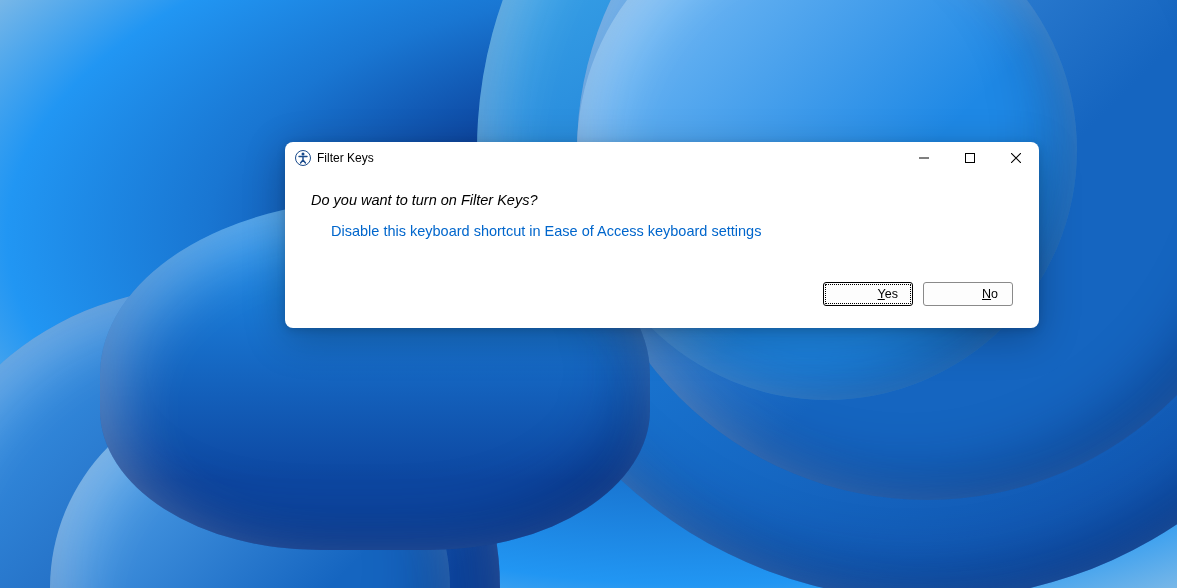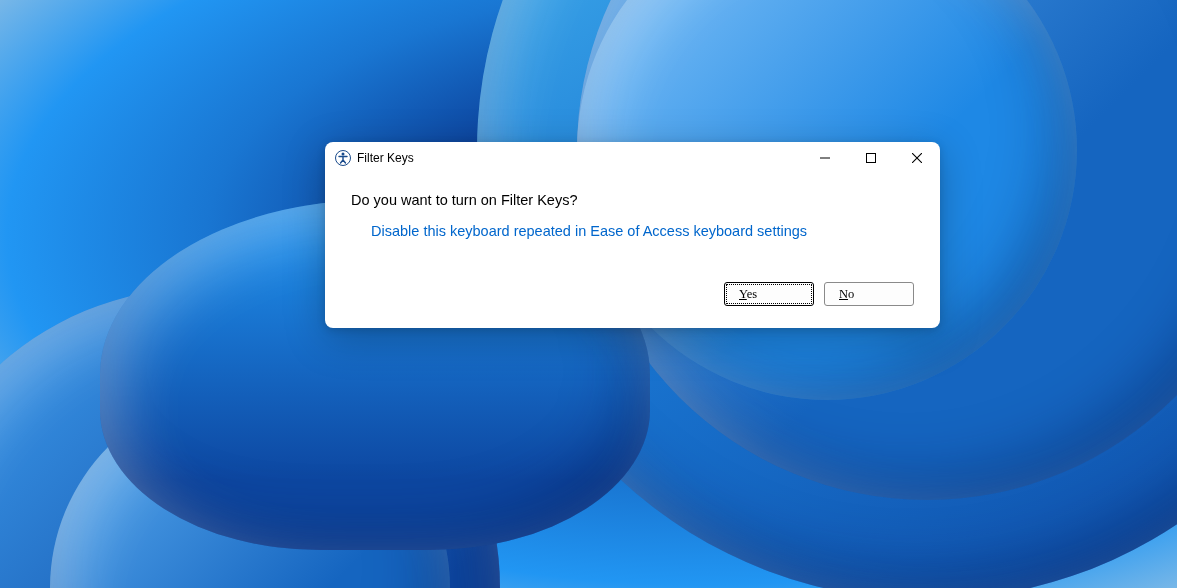--- a/index.html
+++ b/index.html
@@ -31,27 +31,26 @@
     .bloom-2 { width: 700px; height: 700px; top: -200px; right: -100px; background: linear-gradient(135deg, #64b5f6 0%, #1565c0 60%); }
     .bloom-3 { width: 500px; height: 500px; top: -100px; right: 100px; background: linear-gradient(135deg, #90caf9 0%, #1e88e5 60%); }
     .bloom-4 { width: 600px; height: 600px; bottom: -300px; left: -100px; background: linear-gradient(135deg, #42a5f5 0%, #0d47a1 70%); }
     .bloom-5 { width: 400px; height: 400px; bottom: -200px; left: 50px; background: linear-gradient(135deg, #64b5f6 0%, #1565c0 60%); }
     .bloom-6 { width: 550px; height: 350px; top: 200px; left: 100px; background: linear-gradient(180deg, #2196f3 0%, #0d47a1 80%); border-radius: 50% 50% 40% 40%; }
 
     .dialog {
       position: absolute;
       left: 285px;
       top: 142px;
-      width: 615px;
+      width: 754px;
       background: #ffffff;
       border-radius: 8px;
       box-shadow: 0 10px 40px rgba(0,0,0,0.25), 0 2px 8px rgba(0,0,0,0.15);
       display: flex;
       flex-direction: column;
-      margin-left: 40px;
     }
     .titlebar {
       display: flex;
       align-items: center;
       height: 32px;
       padding-left: 10px;
     }
     .titlebar-icon {
       width: 16px;
       height: 16px;
@@ -83,20 +82,21 @@
     }
     .caption-btn.close { border-top-right-radius: 8px; }
 
     .dialog-body {
       padding: 18px 26px 20px 26px;
     }
     .question {
       font-size: 14.5px;
       color: #000;
       margin-bottom: 14px;
+      font-style: italic;
     }
     .description {
       font-size: 14.5px;
       color: #000;
       line-height: 1.42;
       padding-left: 20px;
       margin-bottom: 18px;
     }
     .link {
       font-size: 14.5px;
@@ -113,25 +113,25 @@
       padding: 0 26px 22px 26px;
       margin-top: 22px;
     }
     .btn {
       min-width: 90px;
       height: 24px;
       background: #fdfdfd;
       border: 1px solid #8a8a8a;
       border-radius: 3px;
       font-size: 12.5px;
-      font-family: Liberation Serif, serif;
+      font-family: Liberation Sans, sans-serif;
       cursor: pointer;
       display: flex;
       align-items: center;
-      justify-content: flex-start;
+      justify-content: flex-end;
       padding: 0 14px;
     }
     .btn.default {
       outline: 1px dotted #000;
       outline-offset: -3px;
       border-color: #000;
     }
     .mnemonic { text-decoration: underline; }
   </style>
 </head>
@@ -171,21 +171,21 @@
       <div class="caption-btn close">
         <svg width="10" height="10" viewBox="0 0 10 10">
             <path d="M0 0 L10 10 M10 0 L0 10" stroke="currentColor" stroke-width="1.1"></path>
           </svg>
       </div>
     </div>
   </div>
 
   <div class="dialog-body">
     <div class="question">Do you want to turn on Filter Keys?</div>
-    <a class="link">Disable this keyboard repeated in Ease of Access keyboard settings</a>
+    <a class="link">Disable this keyboard shortcut in Ease of Access keyboard settings</a>
   </div>
 
   <div class="button-row">
     <button class="btn default">
       <span><span class="mnemonic">Y</span><span>es</span></span>
     </button>
     <button class="btn">
       <span><span class="mnemonic">N</span><span>o</span></span>
     </button>
   </div>

